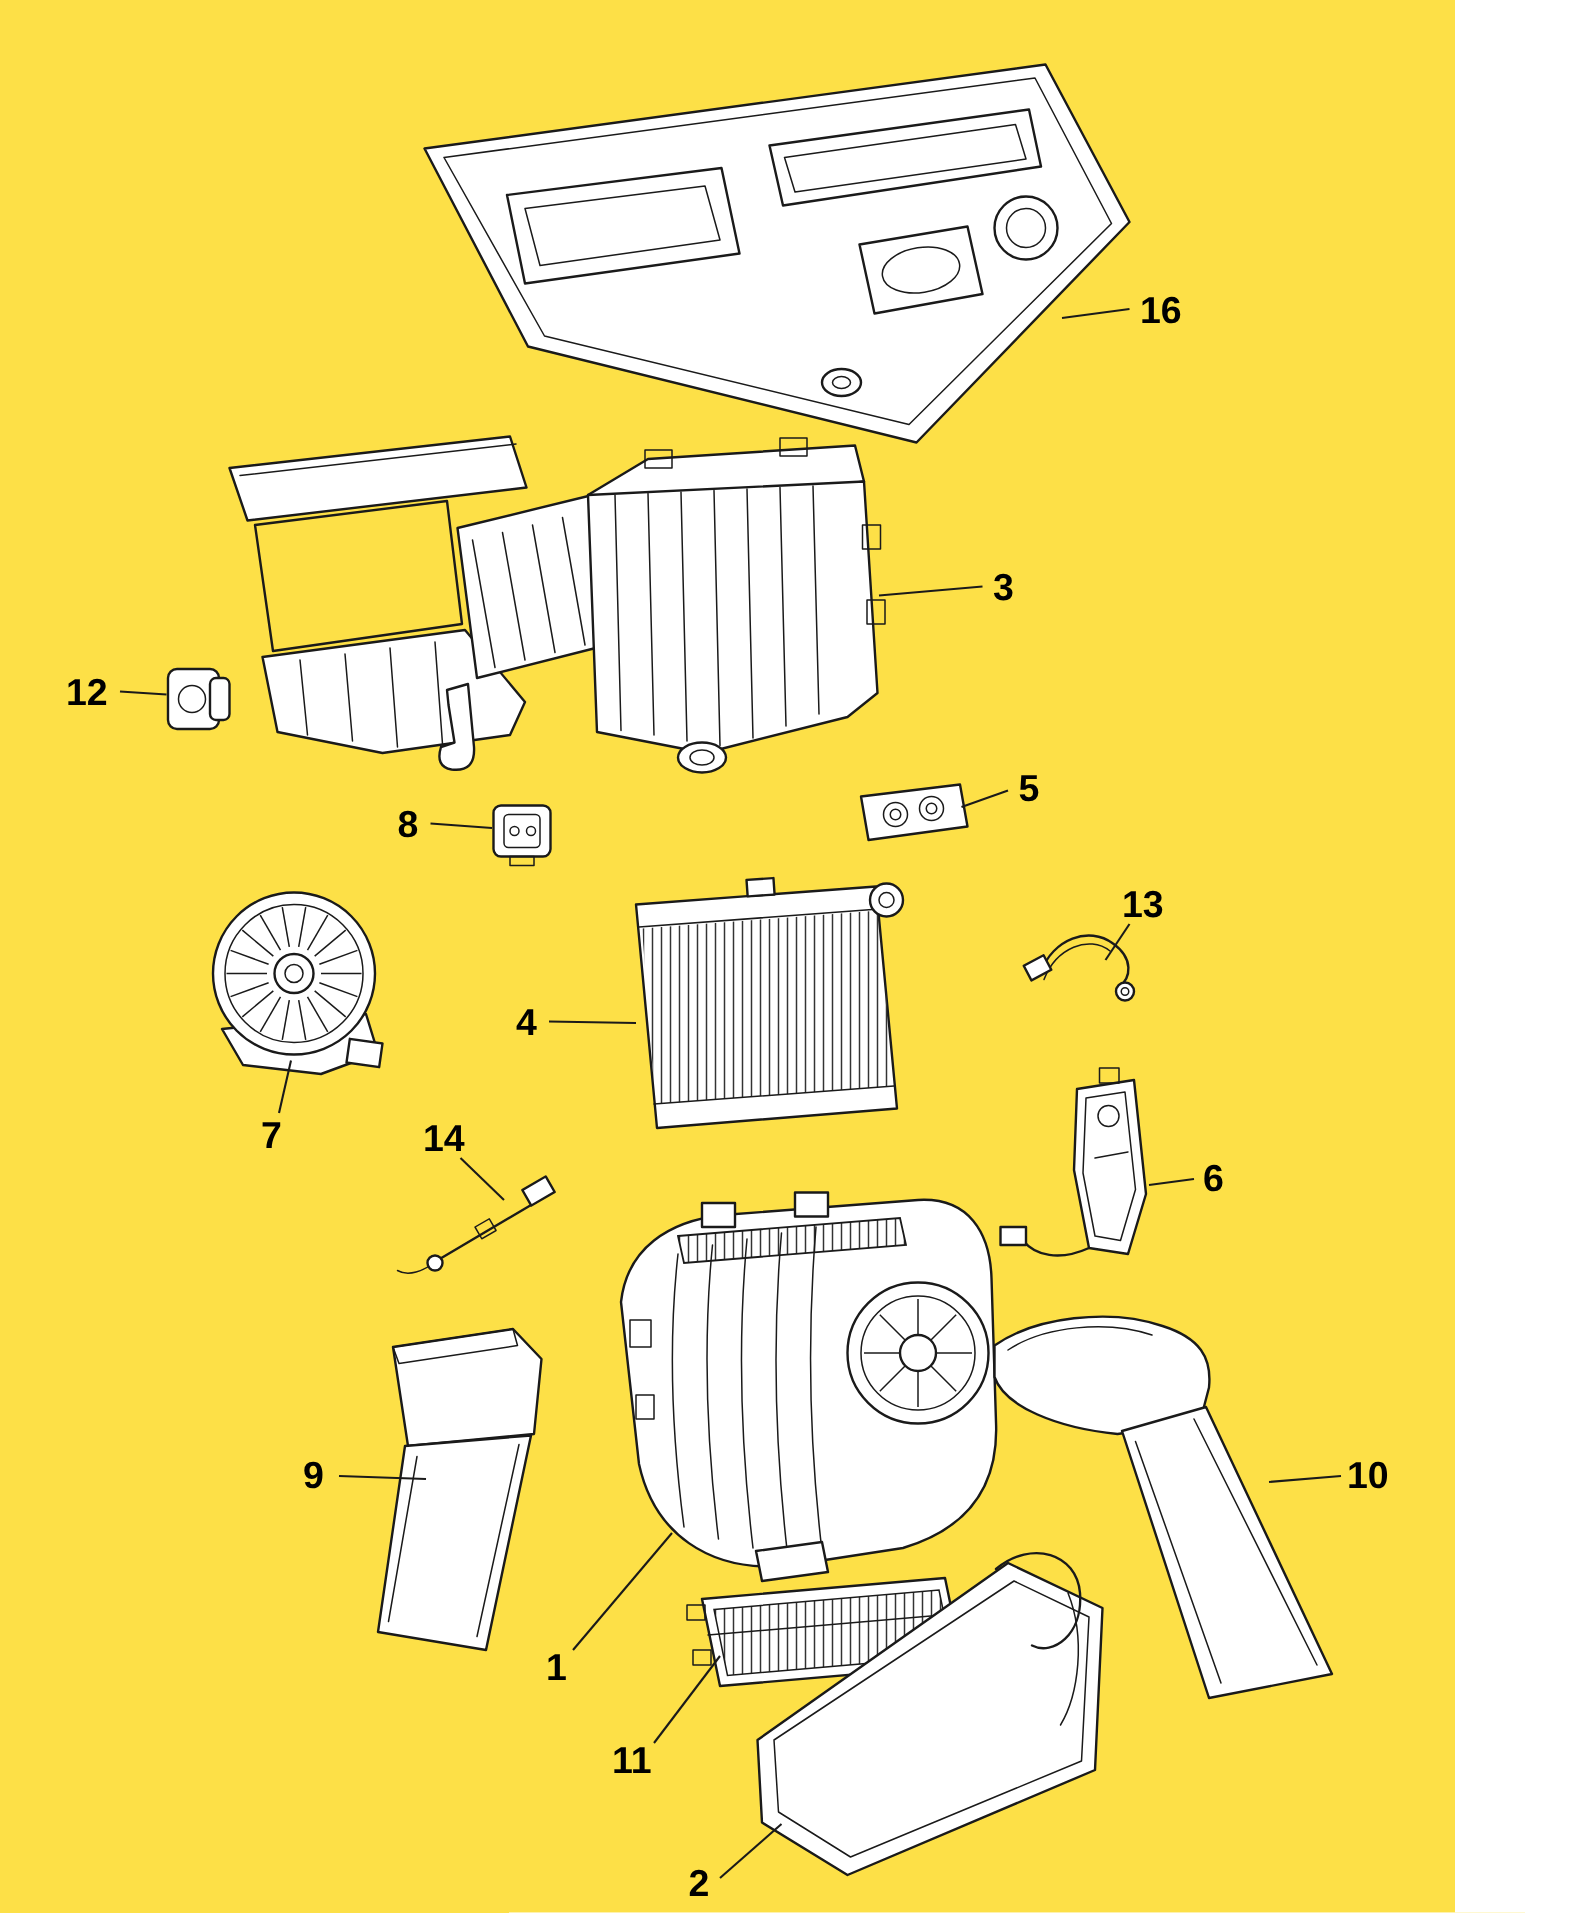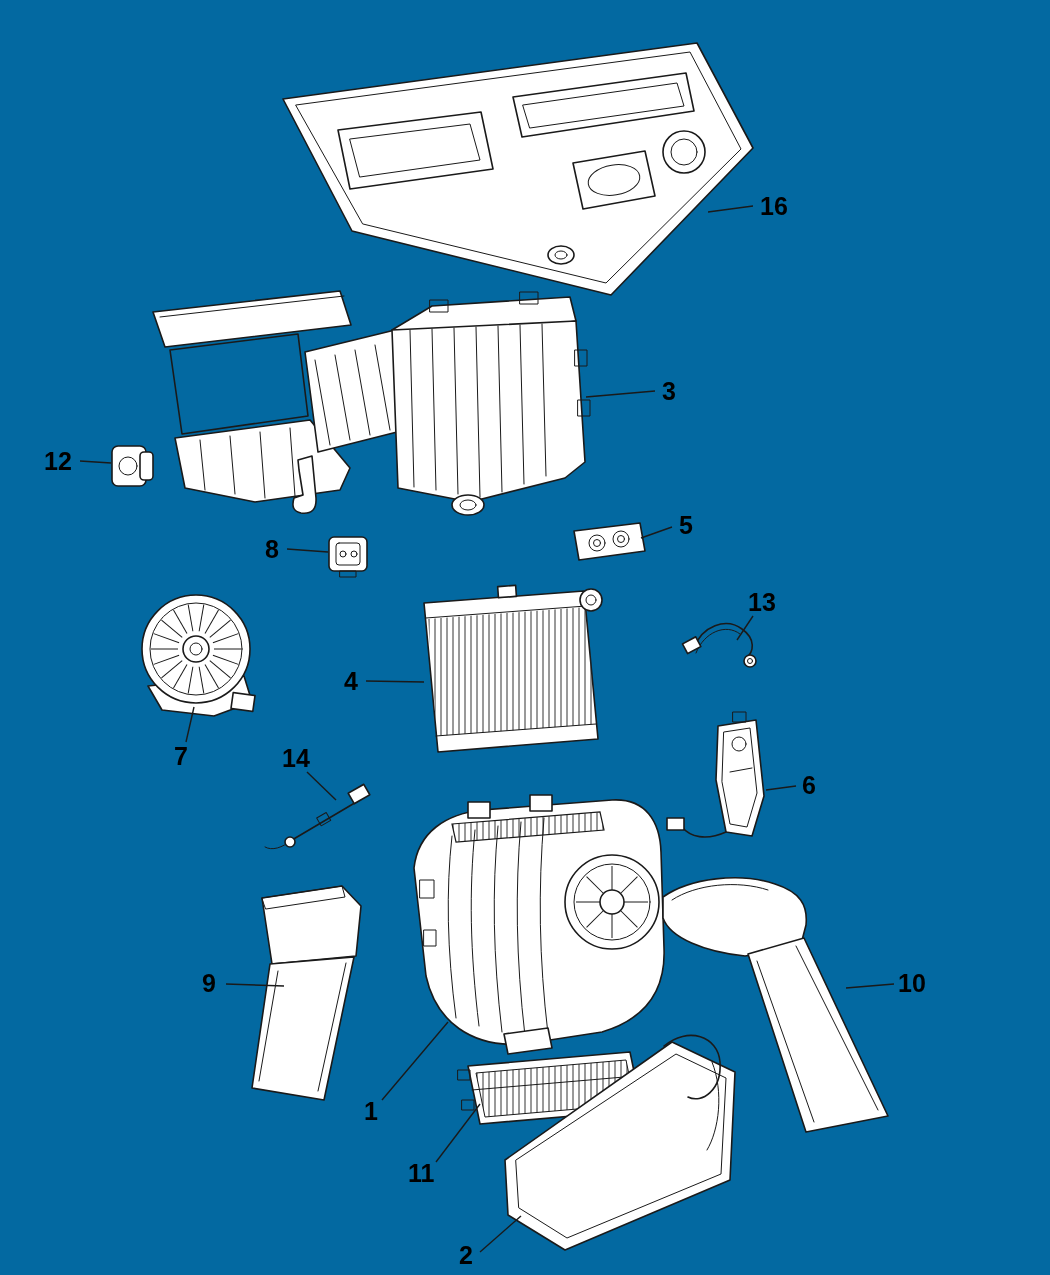--- a/index.html
+++ b/index.html
@@ -2,23 +2,23 @@
 <html><head>
 <meta charset="utf-8">
 <style>
   html, body {
     margin: 0;
     padding: 0;
     background: #ffffff;
   }
   .stage {
     position: relative;
-    width: 1050px;
+    width: 970px;
     height: 1275px;
-    background: #0369a1;
+    background: #fde047;
     overflow: hidden;
   }
   svg { display: block; }
   .ln {
     fill: none;
     stroke: #1a1a1a;
     stroke-width: 1.6;
     stroke-linejoin: round;
     stroke-linecap: round;
   }

